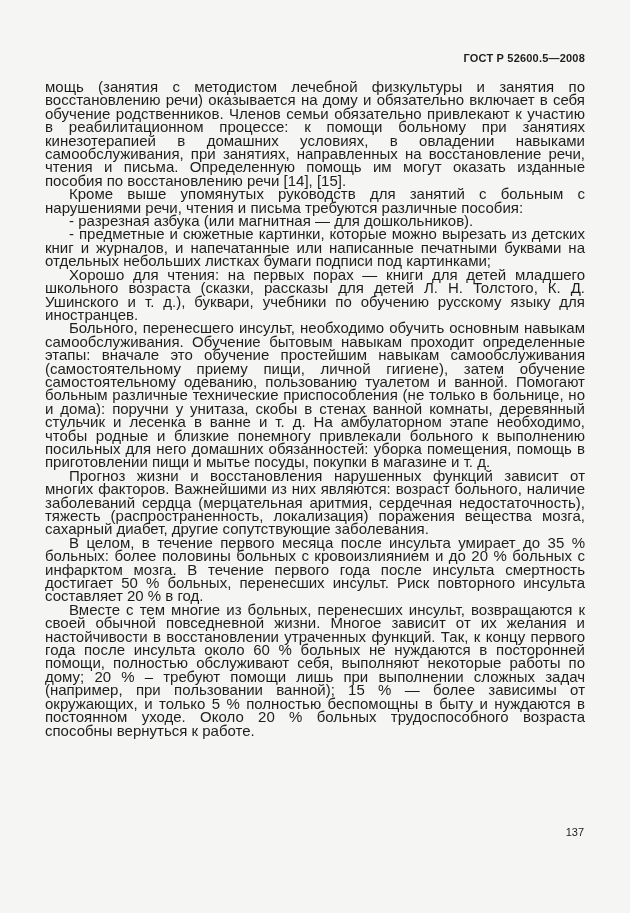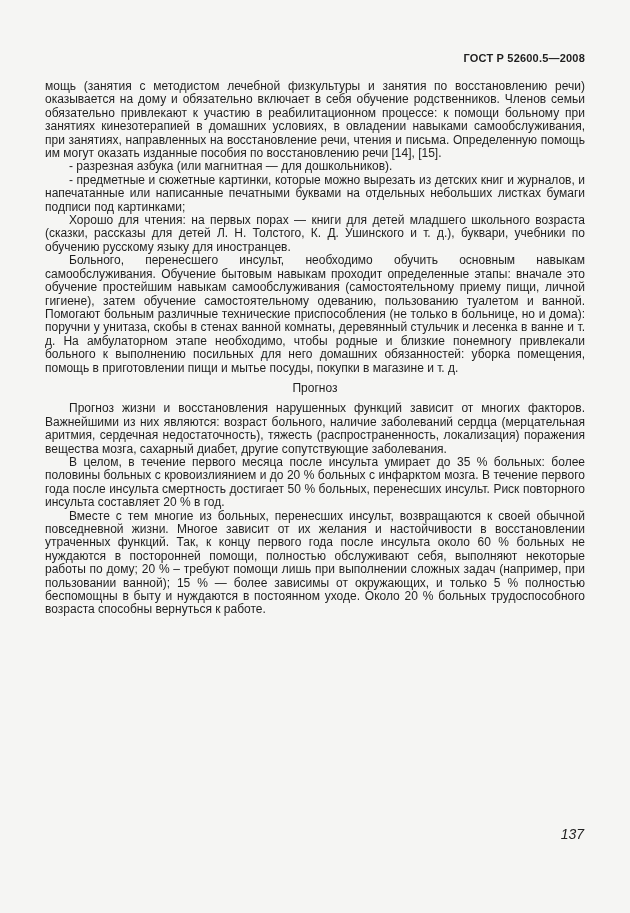--- a/index.html
+++ b/index.html
@@ -22,58 +22,57 @@
     color: #1e1e1e;
   }
   .doc-number {
     text-align: right;
     font-weight: bold;
     font-size: 11px;
     letter-spacing: 0.2px;
     margin-bottom: 16px;
   }
   .body-text {
-    font-size: 12px;
+    font-size: 15px;
     line-height: 13.4px;
     text-align: justify;
   }
   .paragraph,
   .list-item {
     margin: 0;
     text-indent: 24px;
   }
   .paragraph.no-indent {
     text-indent: 0;
   }
   .heading {
     margin: 7px 0;
     text-align: center;
     text-indent: 0;
   }
   .page-number {
     position: absolute;
     top: 826px;
     right: 46px;
-    font-size: 14px;
+    font-size: 11px;
     color: #222;
-    font-style: italic;
   }
 </style>
 </head>
 <body>
 
 <div class="page">
   <div class="doc-number">ГОСТ Р 52600.5—2008</div>
 
   <div class="body-text" id="document-body">
       <div class="paragraph no-indent">мощь (занятия с методистом лечебной физкультуры и занятия по восстановлению речи) оказывается на дому и обязательно включает в себя обучение родственников. Членов семьи обязательно привлекают к участию в реабилитационном процессе: к помощи больному при занятиях кинезотерапией в домашних условиях, в овладении навыками самообслуживания, при занятиях, направленных на восстановление речи, чтения и письма. Определенную помощь им могут оказать изданные пособия по восстановлению речи [14], [15].</div>
+      <div class="paragraph">Кроме выше упомянутых руководств для занятий с больным с нарушениями речи, чтения и письма требуются различные пособия:</div>
       <div class="list-item">- разрезная азбука (или магнитная — для дошкольников).</div>
       <div class="list-item">- предметные и сюжетные картинки, которые можно вырезать из детских книг и журналов, и напечатанные или написанные печатными буквами на отдельных небольших листках бумаги подписи под картинками;</div>
       <div class="paragraph">Хорошо для чтения: на первых порах — книги для детей младшего школьного возраста (сказки, рассказы для детей Л. Н. Толстого, К. Д. Ушинского и т. д.), буквари, учебники по обучению русскому языку для иностранцев.</div>
       <div class="paragraph">Больного, перенесшего инсульт, необходимо обучить основным навыкам самообслуживания. Обучение бытовым навыкам проходит определенные этапы: вначале это обучение простейшим навыкам самообслуживания (самостоятельному приему пищи, личной гигиене), затем обучение самостоятельному одеванию, пользованию туалетом и ванной. Помогают больным различные технические приспособления (не только в больнице, но и дома): поручни у унитаза, скобы в стенах ванной комнаты, деревянный стульчик и лесенка в ванне и т. д. На амбулаторном этапе необходимо, чтобы родные и близкие понемногу привлекали больного к выполнению посильных для него домашних обязанностей: уборка помещения, помощь в приготовлении пищи и мытье посуды, покупки в магазине и т. д.</div>
-      <div class="heading">Прогноз</div>
       <div class="paragraph">Прогноз жизни и восстановления нарушенных функций зависит от многих факторов. Важнейшими из них являются: возраст больного, наличие заболеваний сердца (мерцательная аритмия, сердечная недостаточность), тяжесть (распространенность, локализация) поражения вещества мозга, сахарный диабет, другие сопутствующие заболевания.</div>
       <div class="paragraph">В целом, в течение первого месяца после инсульта умирает до 35 % больных: более половины больных с кровоизлиянием и до 20 % больных с инфарктом мозга. В течение первого года после инсульта смертность достигает 50 % больных, перенесших инсульт. Риск повторного инсульта составляет 20 % в год.</div>
       <div class="paragraph">Вместе с тем многие из больных, перенесших инсульт, возвращаются к своей обычной повседневной жизни. Многое зависит от их желания и настойчивости в восстановлении утраченных функций. Так, к концу первого года после инсульта около 60 % больных не нуждаются в посторонней помощи, полностью обслуживают себя, выполняют некоторые работы по дому; 20 % – требуют помощи лишь при выполнении сложных задач (например, при пользовании ванной); 15 % — более зависимы от окружающих, и только 5 % полностью беспомощны в быту и нуждаются в постоянном уходе. Около 20 % больных трудоспособного возраста способны вернуться к работе.</div>
     </div>
 
   <div class="page-number">137</div>
 </div>
 
 </body></html>

